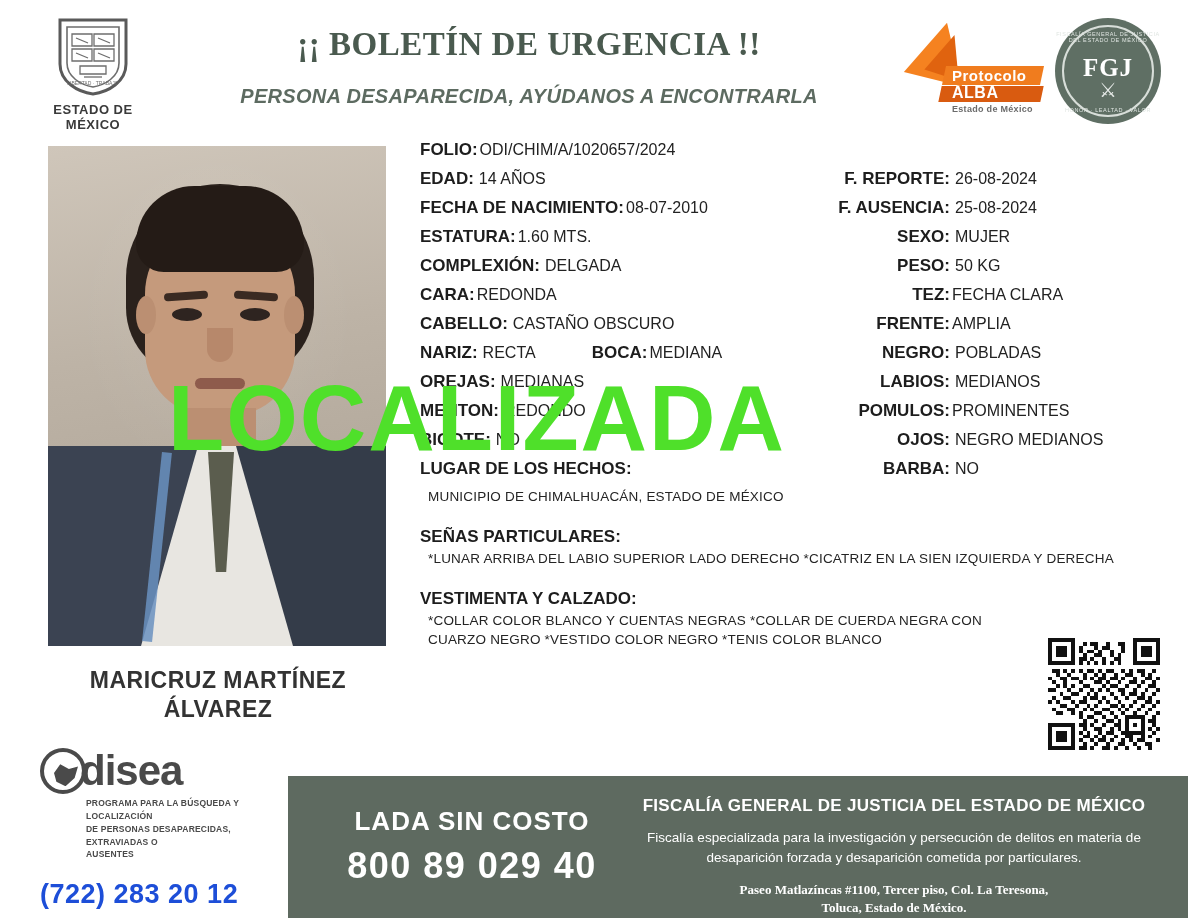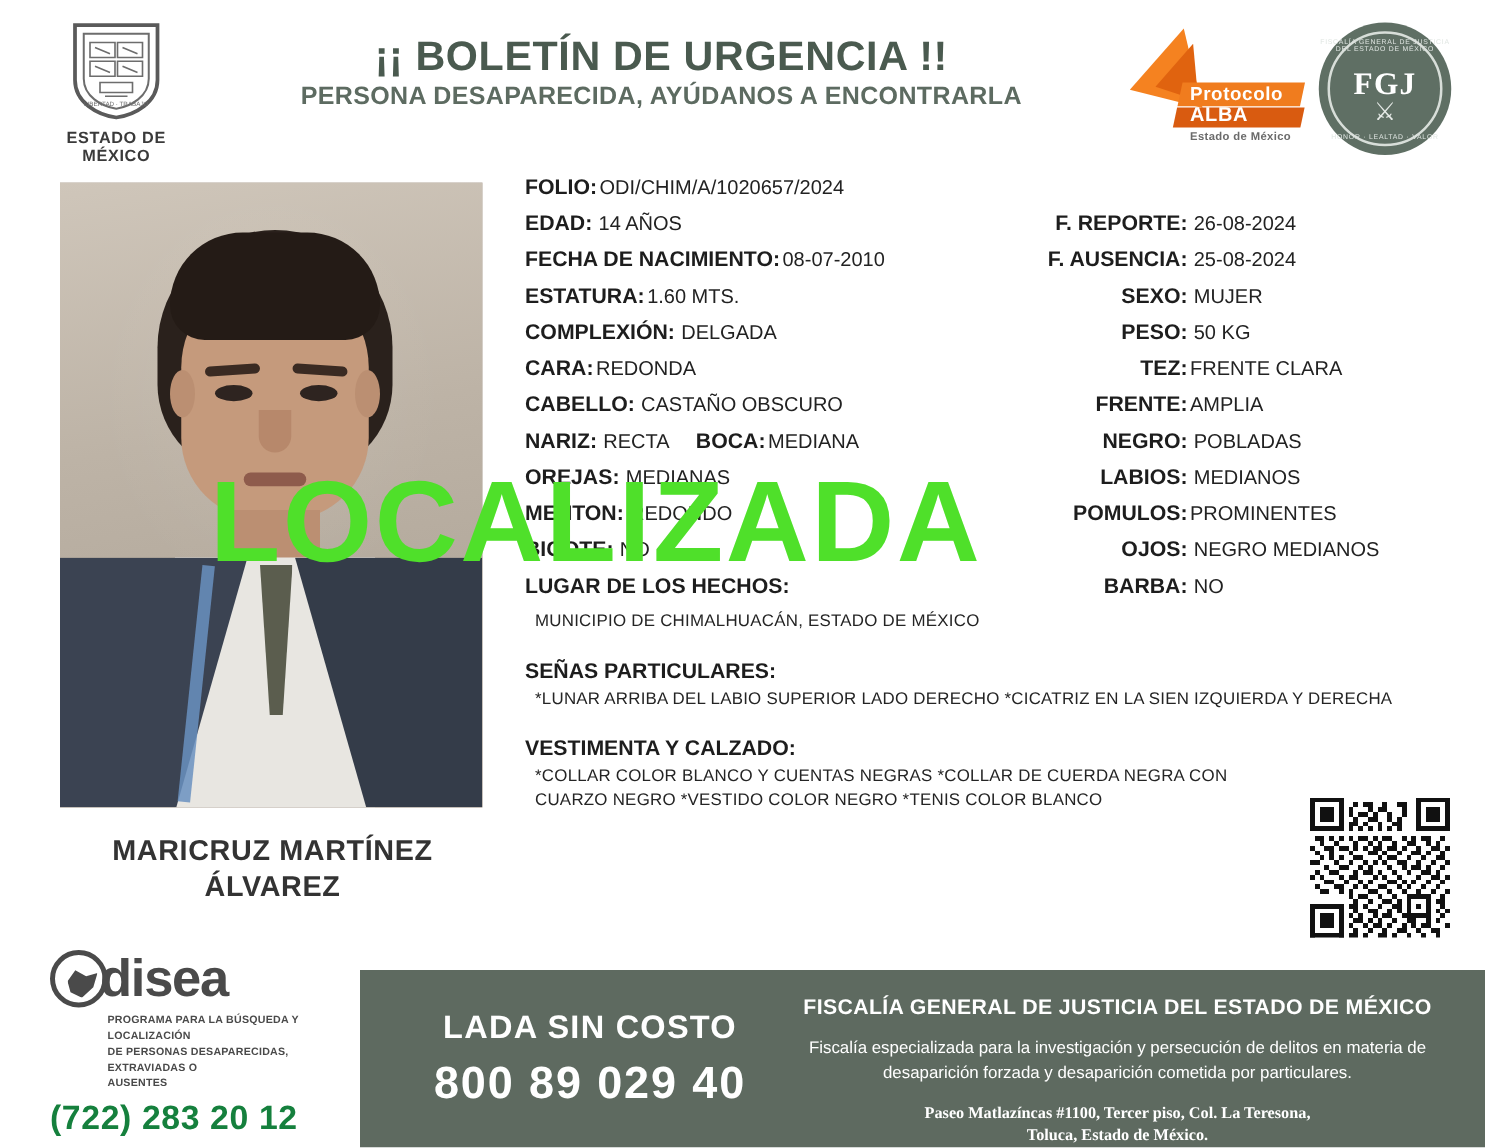--- a/index.html
+++ b/index.html
@@ -46,28 +46,30 @@
     right: 300px;
     top: 26px;
     text-align: center;
   }
   .title-main {
     font-size: 33px;
     font-weight: bold;
     color: #4a5a4f;
     letter-spacing: .5px;
     white-space: nowrap;
+    font-family: Liberation Serif, serif;
   }
   .title-sub {
     font-size: 20px;
     font-weight: bold;
     color: #5d6b61;
     letter-spacing: .3px;
-    margin-top: 2px;
+    margin-top: 22px;
     white-space: nowrap;
+    font-style: italic;
   }
 
   
   .alba {
     position: absolute;
     left: 900px;
     top: 20px;
     width: 145px;
     height: 96px;
   }
@@ -269,21 +271,21 @@
   }
   .val {
     font-size: 16px;
     color: #222;
     margin-left: 5px;
     white-space: nowrap;
   }
   .val.tight { margin-left: 2px; }
   .col-right .lbl { min-width: 0; }
   .rlbl-wrap { width: 140px; text-align: right; }
-  .inline-second { margin-left: 21px; display:flex; align-items: baseline; }
+  .inline-second { margin-left: 56px; display:flex; align-items: baseline; }
 
   .block-label {
     font-weight: bold;
     font-size: 17px;
     color: #1d1d1d;
     margin-top: 21px;
   }
   .block-text {
     font-size: 13.5px;
     color: #242424;
@@ -411,22 +413,22 @@
     font-weight: bold;
     color: #4a4a4a;
     line-height: 1.5;
     margin-top: 2px;
     margin-left: 46px;
     letter-spacing: .2px;
   }
   .disea-phone {
     font-size: 27px;
     font-weight: bold;
-    color: #15803d;
-    margin-top: 6px;
+    color: #1d4ed8;
+    margin-top: 18px;
     letter-spacing: .5px;
   }
 </style>
 </head>
 <body>
 
 <div class="header">
 
   <div class="crest">
     <div class="crest-shield">
@@ -552,21 +554,21 @@
     </div>
   </div>
 
   <div class="row">
     <div class="col-left">
       <span class="lbl">CARA:</span>
       <span class="val tight">REDONDA</span>
     </div>
     <div class="col-right">
       <span class="rlbl-wrap"><span class="lbl">TEZ:</span></span>
-      <span class="val tight">FRENTE CLARA</span>
+      <span class="val tight">FECHA CLARA</span>
     </div>
   </div>
 
   <div class="row">
     <div class="col-left">
       <span class="lbl">CABELLO:</span>
       <span class="val">CASTAÑO OBSCURO</span>
     </div>
     <div class="col-right">
       <span class="rlbl-wrap"><span class="lbl">FRENTE:</span></span>

